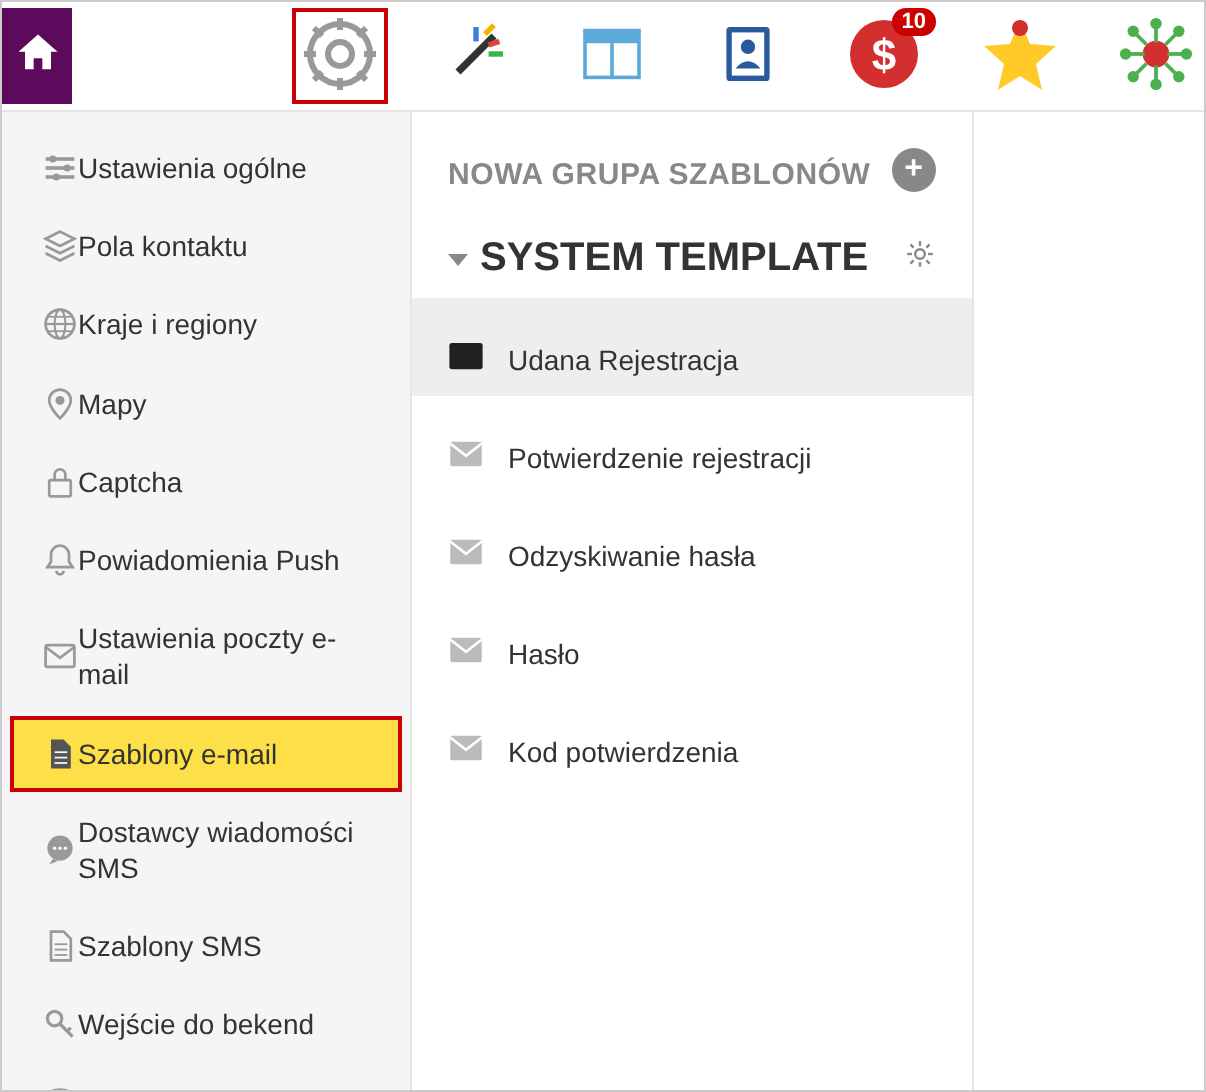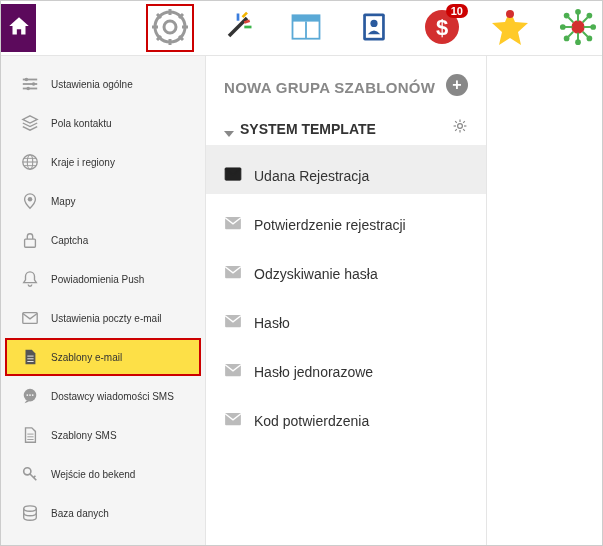--- a/index.html
+++ b/index.html
@@ -72,24 +72,23 @@
 .sidebar {
   width: 205px;
   background: #f5f5f5;
   border-right: 1px solid #e5e5e5;
   padding-top: 8px;
 }
 .sidebar-item {
   display: flex;
   align-items: center;
   padding: 8px 12px 8px 14px;
-  gap: 12px;
   cursor: pointer;
   color: #333;
-  font-size: 10px;
+  font-size: 14px;
   border: 2px solid transparent;
   margin: 1px 4px;
 }
 .sidebar-item.selected {
   border: 2px solid #c00;
   background: #fde047;
 }
 .sidebar-icon {
   width: 18px;
   height: 18px;
@@ -126,24 +125,24 @@
   background: #888;
   color: #fff;
   display: flex;
   align-items: center;
   justify-content: center;
   font-size: 16px;
   font-weight: bold;
 }
 .section-header {
   display: flex;
-  align-items: flex-end;
+  align-items: center;
   padding: 8px 18px;
   font-weight: bold;
-  font-size: 14px;
+  font-size: 20px;
   gap: 6px;
 }
 .section-header .chev {
   width: 0; height: 0;
   border-left: 5px solid transparent;
   border-right: 5px solid transparent;
   border-top: 6px solid #888;
 }
 .section-header .title { flex: 1; }
 .section-header .gear svg { width: 16px; height: 16px; }
@@ -495,29 +494,20 @@
       <div class="template-item">
         <span class="env-icon">
           <svg viewBox="0 0 20 16">
               <rect x="1" y="1" width="18" height="14" rx="1" fill="#bbb"></rect>
               <path d="M1 2l9 7 9-7" fill="none" stroke="#fff" stroke-width="1.5"></path>
             </svg>
         </span>
         <span>Hasło</span>
       </div>
 
-      <div class="template-item">
-        <span class="env-icon">
-          <svg viewBox="0 0 20 16">
-              <rect x="1" y="1" width="18" height="14" rx="1" fill="#bbb"></rect>
-              <path d="M1 2l9 7 9-7" fill="none" stroke="#fff" stroke-width="1.5"></path>
-            </svg>
-        </span>
-        <span>Hasło jednorazowe</span>
-      </div>
 
       <div class="template-item">
         <span class="env-icon">
           <svg viewBox="0 0 20 16">
               <rect x="1" y="1" width="18" height="14" rx="1" fill="#bbb"></rect>
               <path d="M1 2l9 7 9-7" fill="none" stroke="#fff" stroke-width="1.5"></path>
             </svg>
         </span>
         <span>Kod potwierdzenia</span>
       </div>

